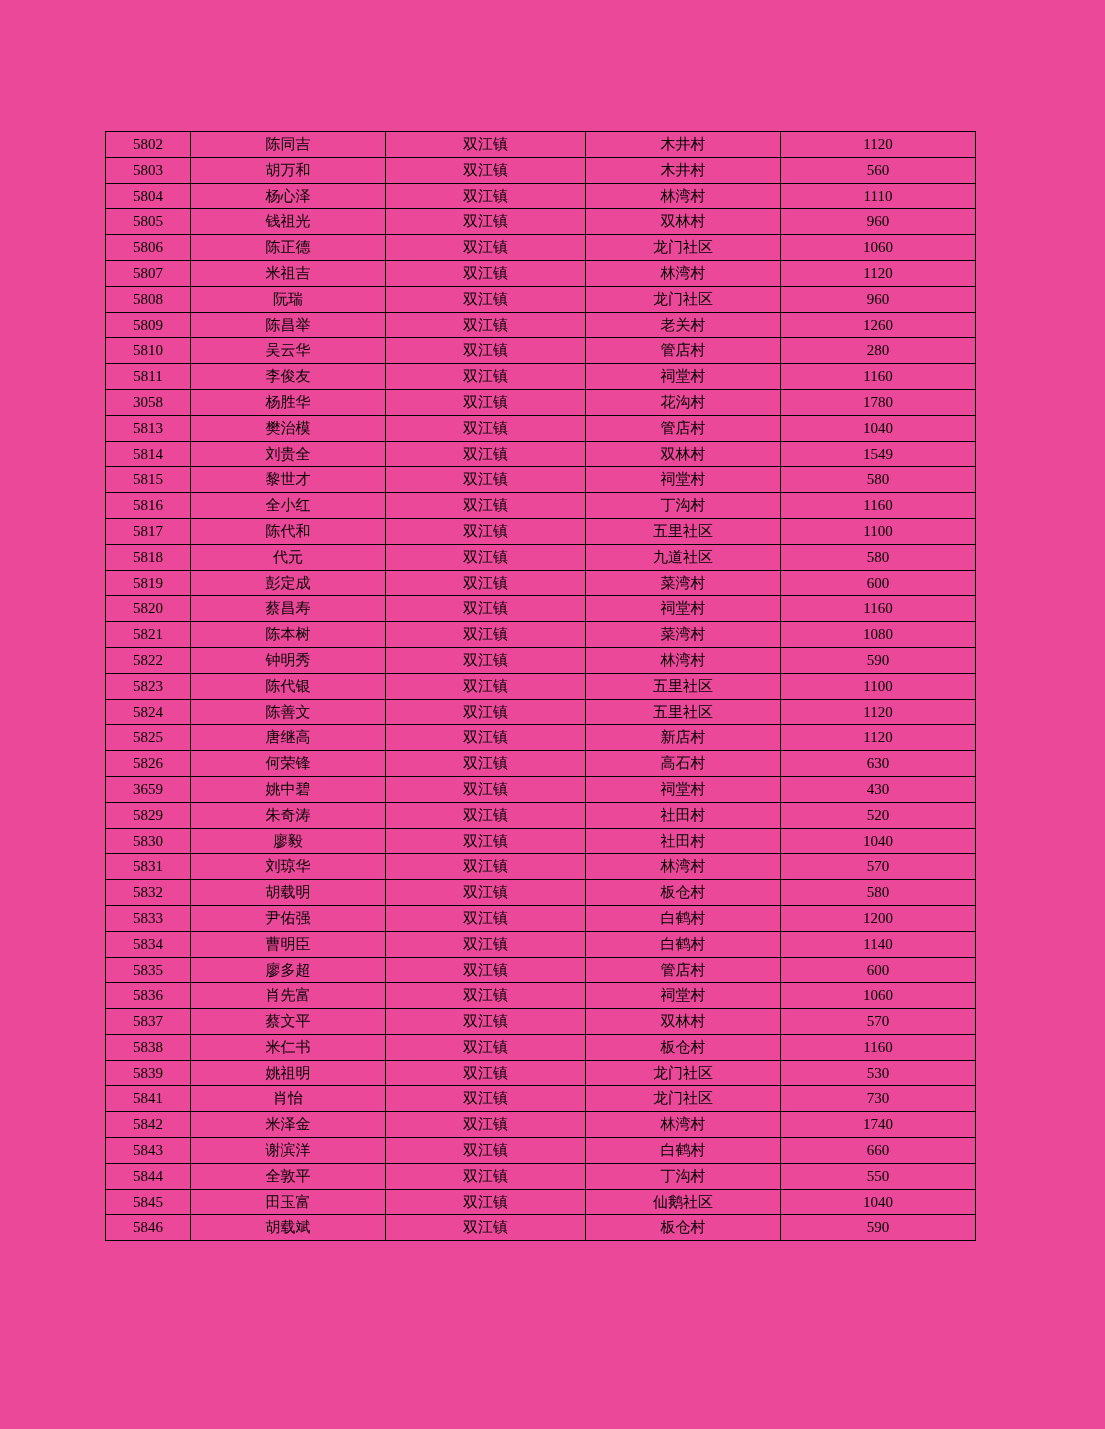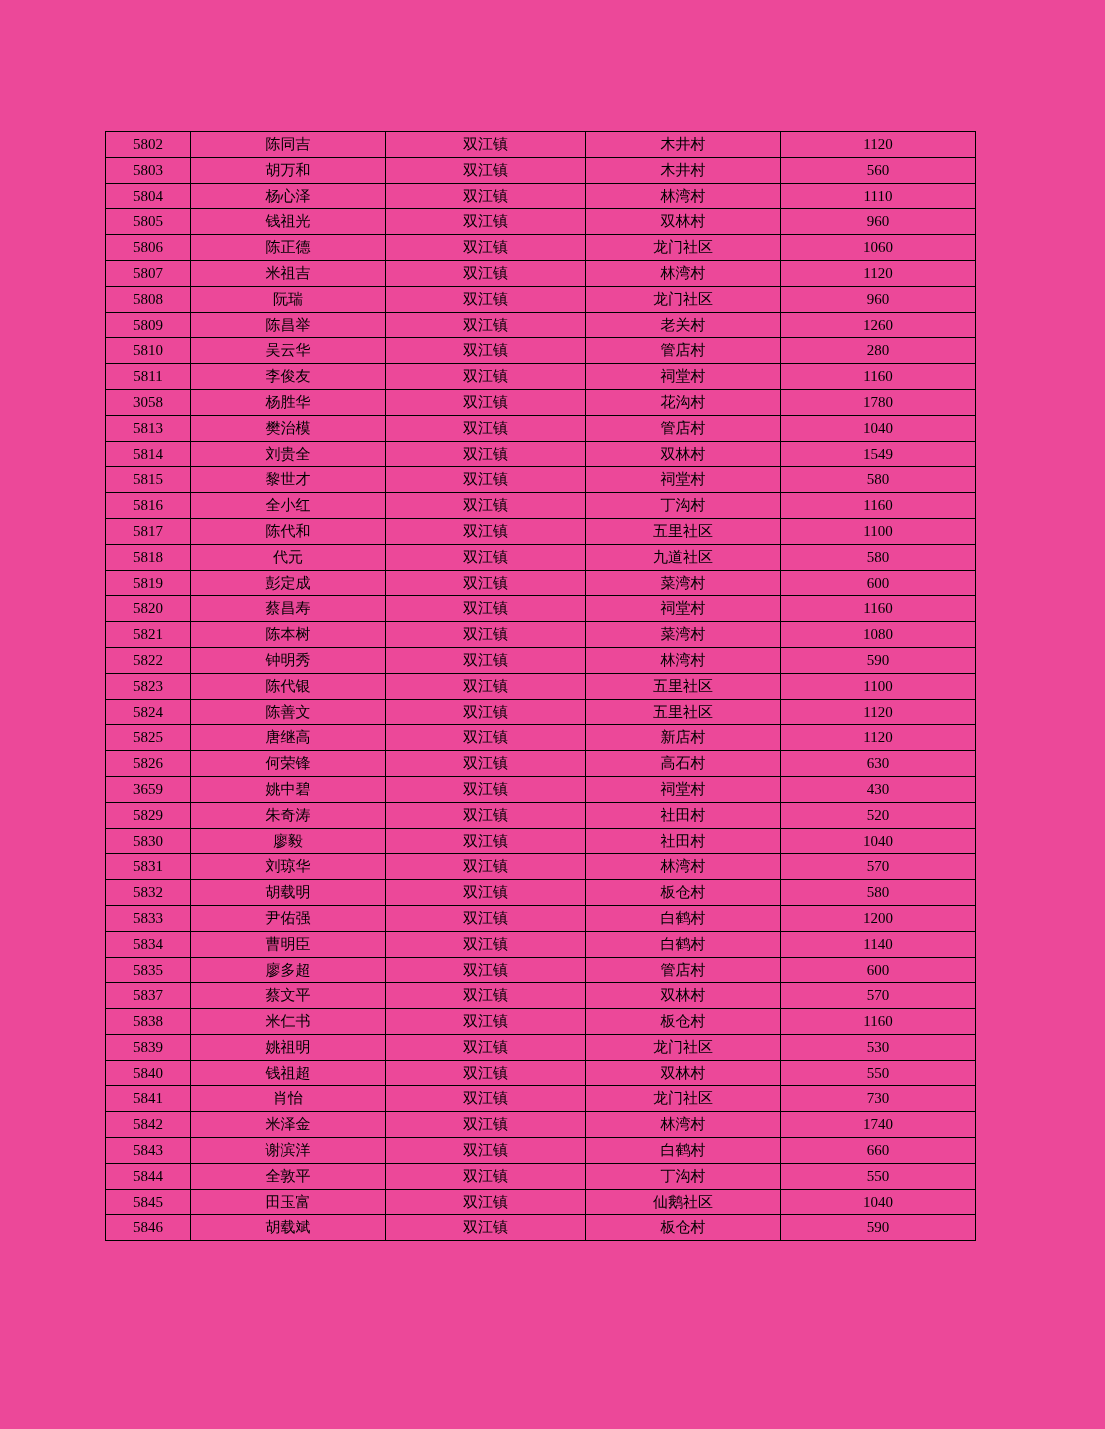--- a/index.html
+++ b/index.html
@@ -281,46 +281,46 @@
     <td>1140</td>
   </tr>
         <tr>
     <td>5835</td>
     <td>廖多超</td>
     <td>双江镇</td>
     <td>管店村</td>
     <td>600</td>
   </tr>
         <tr>
+    <td>5836</td>
+    <td>肖先富</td>
+    <td>双江镇</td>
+    <td>祠堂村</td>
+    <td>1060</td>
+  </tr>
+        <tr>
     <td>5837</td>
     <td>蔡文平</td>
     <td>双江镇</td>
     <td>双林村</td>
     <td>570</td>
   </tr>
         <tr>
     <td>5838</td>
     <td>米仁书</td>
     <td>双江镇</td>
     <td>板仓村</td>
     <td>1160</td>
   </tr>
         <tr>
     <td>5839</td>
     <td>姚祖明</td>
     <td>双江镇</td>
     <td>龙门社区</td>
     <td>530</td>
-  </tr>
-        <tr>
-    <td>5840</td>
-    <td>钱祖超</td>
-    <td>双江镇</td>
-    <td>双林村</td>
-    <td>550</td>
   </tr>
         <tr>
     <td>5841</td>
     <td>肖怡</td>
     <td>双江镇</td>
     <td>龙门社区</td>
     <td>730</td>
   </tr>
         <tr>
     <td>5842</td>

